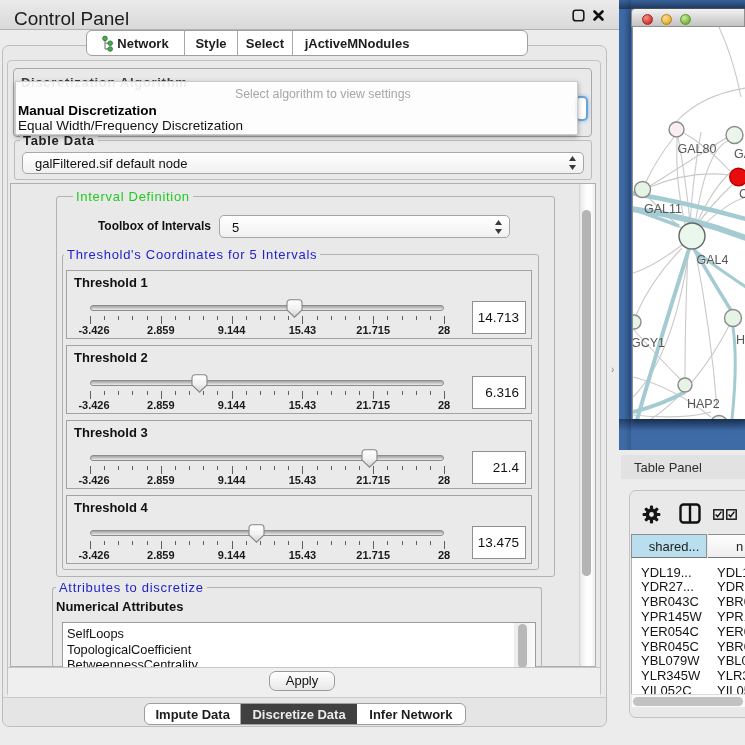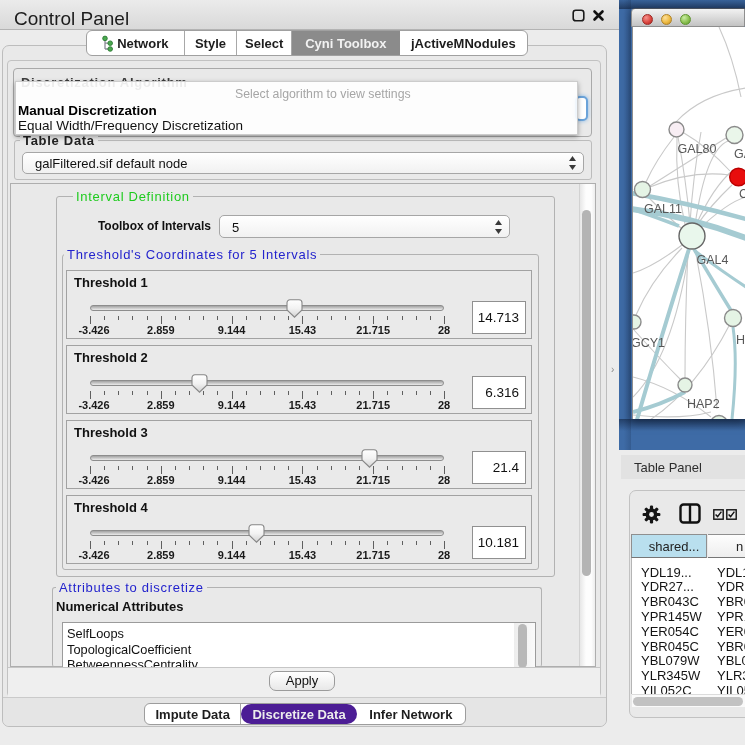--- a/index.html
+++ b/index.html
@@ -54,21 +54,21 @@
 
 .bluet { color:#2323cd; }
 .greent { color:#1ecb1e; }
 
 
 #btabs { left:144px; top:703px; width:322px; height:22px; background:#fff;
   border:1px solid #9d9d9d; border-radius:6px; display:flex; overflow:hidden; }
 #btabs .seg { height:100%; display:flex; align-items:center; justify-content:center;
   font-size:13px; font-weight:bold; color:#1d1d1d; border-right:1px solid #a8a8a8; }
 #btabs .seg:last-child { border-right:none; }
-#btabs .sel { background:#4c1d95; color:#ececec; border-right:none;border-radius:10px; }
+#btabs .sel { background:#404040; color:#ececec; border-right:none; }
 
 
 #bluebg { left:619px; top:0; width:126px; height:450px; background:#3e6ba6; }
 #netwin { left:631px; top:8px; width:114px; height:411px; box-shadow:0 3px 9px rgba(10,20,40,0.55); }
 #nettitle { left:631px; top:8px; width:114px; height:19px;
   background:linear-gradient(#f2f2f2,#c3c3c3); border:1px solid #8e8e8e; border-radius:4px 0 0 0; }
 #netcanvas { left:632px; top:27px; width:113px; height:392px; background:#fff; border-left:1px solid #8f8f8f; }
 .light { position:absolute; top:4.5px; width:11px; height:11px; border-radius:50%; }
 
 #tpbar { left:621px; top:455px; width:124px; height:24px; background:#e2e2e2; }
@@ -305,21 +305,21 @@
     <div style="position:absolute;left:377.00px;top:45px;width:1px;height:8px;background:#5f5f5f;"></div>
 <div class="ticklab" style="left:27.00px;">-3.426</div>
 <div class="ticklab" style="left:93.80px;">2.859</div>
 <div class="ticklab" style="left:164.60px;">9.144</div>
 <div class="ticklab" style="left:235.40px;">15.43</div>
 <div class="ticklab" style="left:306.20px;">21.715</div>
 <div class="ticklab" style="left:377.00px;">28</div>
 <div class="thumb" style="left:180.88px;"><svg width="17" height="19" viewBox="0 0 17 19">
         <path d="M4 0.7 h9 a3 3 0 0 1 3 3 v7.3 L8.5 18.2 L1 11 v-7.3 a3 3 0 0 1 3-3 z" fill="url(#thg)" stroke="#868686" stroke-width="1.1"></path>
       </svg></div>
-<div class="vbox">10.181</div>
+<div class="vbox">13.475</div>
 </div>
 
 <div class="abs group" style="left:52px;top:587px;width:490px;height:80px;border-bottom:none;"></div>
 <div class="gtitle bluet" style="left:56px;top:580px;">Attributes to discretize</div>
 <div class="abs" style="left:56px;top:599px;font-size:13px;font-weight:bold;color:#111;">Numerical Attributes</div>
 <div class="abs" style="left:62px;top:622px;width:474px;height:45px;background:#fff;border:1px solid #9b9b9b;border-bottom:none;overflow:hidden;">
   <div style="position:absolute;left:4px;top:3px;font-size:12.8px;color:#111;">SelfLoops</div>
   <div style="position:absolute;left:4px;top:18.5px;font-size:12.8px;color:#111;">TopologicalCoefficient</div>
   <div style="position:absolute;left:4px;top:34px;font-size:12.8px;color:#111;">BetweennessCentrality</div>
   <div style="position:absolute;left:451px;top:0;width:21px;height:45px;background:linear-gradient(90deg,#ededed,#fafafa);"></div>
@@ -338,21 +338,20 @@
 
 <div class="abs" id="tabs">
   <div class="seg" style="width:98px;"><svg width="11" height="17" viewBox="0 0 11 17" style="margin-right:4px;">
         <path d="M3 4 V14 M3 8.2 H8 M3 14 H8" stroke="#8a8a96" stroke-width="1.3" fill="none"></path>
         <circle cx="3" cy="3.4" r="2.3" fill="#4aa94f" stroke="#2e7a35" stroke-width="0.9"></circle>
         <circle cx="8.2" cy="8.2" r="2.3" fill="#4aa94f" stroke="#2e7a35" stroke-width="0.9"></circle>
         <circle cx="8.2" cy="14" r="2.3" fill="#4aa94f" stroke="#2e7a35" stroke-width="0.9"></circle>
       </svg>Network</div>
   <div class="seg" style="width:53px;">Style</div>
   <div class="seg" style="width:55px;">Select</div>
-  <div class="seg sel" style="width:108px;">Cyni Toolbox</div>
   <div class="seg" style="width:128px;">jActiveMNodules</div>
 </div>
 
 <div class="abs" id="bluebg"></div>
 <div class="abs" id="netwin"></div>
 <div class="abs" id="nettitle">
   <div class="light" style="left:10px;background:radial-gradient(circle at 35% 30%,#f4938e,#dd4841 55%,#a9201c);border:0.5px solid #9c2a25;"></div>
   <div class="light" style="left:29px;background:radial-gradient(circle at 35% 30%,#fcdf9a,#eebb43 55%,#c28a1e);border:0.5px solid #b08327;"></div>
   <div class="light" style="left:48px;background:radial-gradient(circle at 35% 30%,#c9eda4,#8cc152 55%,#5d9a2c);border:0.5px solid #5f9430;"></div>
 </div>

